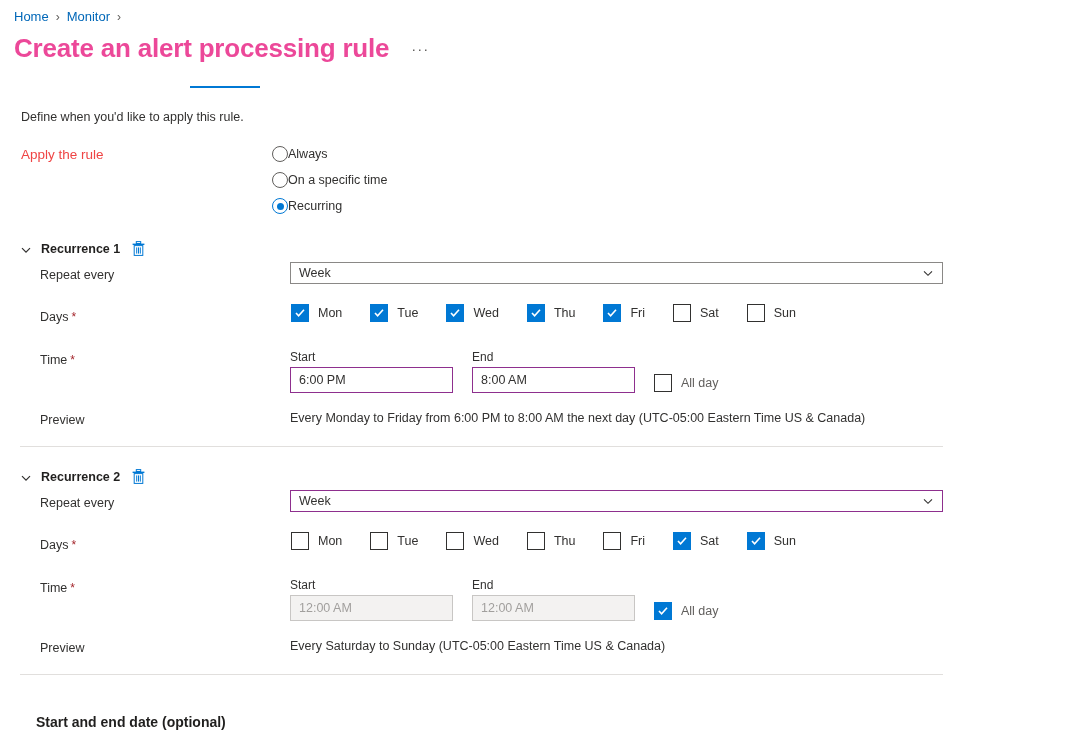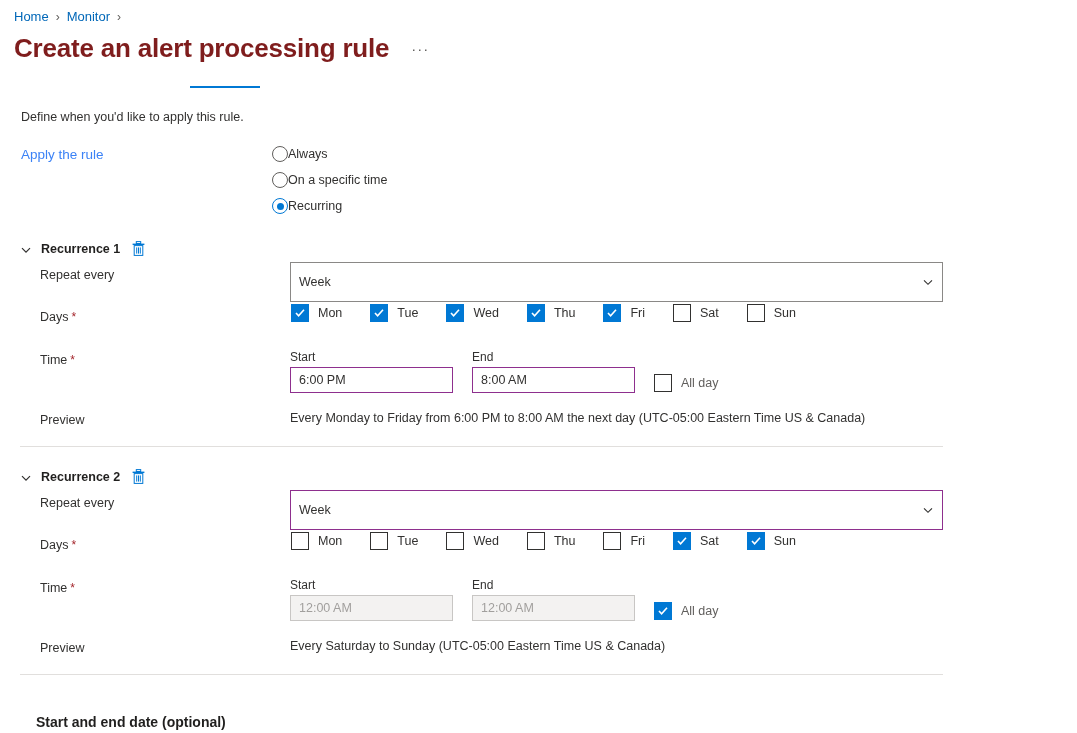--- a/index.html
+++ b/index.html
@@ -29,21 +29,21 @@
 
   
   .title-row {
     position: absolute;
     left: 14px; top: 32px;
     display: flex; align-items: baseline;
   }
   .page-title {
     font-size: 26px;
     font-weight: 600;
-    color: #7f1d1d;
+    color: #ec4899;
     letter-spacing: -0.2px;
     line-height: 32px;
   }
   .ellipsis-btn {
     margin-left: 22px;
     color: #605e5c;
     font-size: 15px;
     letter-spacing: 1px;
     cursor: pointer;
     line-height: 32px;
@@ -65,21 +65,21 @@
     left: 21px; top: 110px;
     font-size: 12.5px;
     color: #323130;
   }
 
   
   .apply-label {
     position: absolute;
     left: 21px; top: 147px;
     font-size: 13.5px;
-    color: #3b82f6;
+    color: #ef4444;
   }
   .radio-group {
     position: absolute;
     left: 272px; top: 141px;
   }
   .radio-row {
     display: flex; align-items: center;
     height: 26px;
     cursor: pointer;
   }
@@ -135,21 +135,21 @@
     position: absolute;
     font-size: 12.5px;
     color: #323130;
   }
   .req-star { color: #a4262c; margin-left: 3px; font-size: 12px; }
 
   
   .dropdown {
     position: absolute;
     left: 290px;
-    width: 653px; height: 40px;
+    width: 653px; height: 22px;
     border: 1px solid #8a8886;
     background: #fff;
     display: flex; align-items: center;
     padding: 0 8px;
     font-size: 12.5px;
     color: #323130;
     cursor: pointer;
   }
   .dropdown.modified { border-color: #8e2f8e; }
   .dd-value { flex: 1; }

